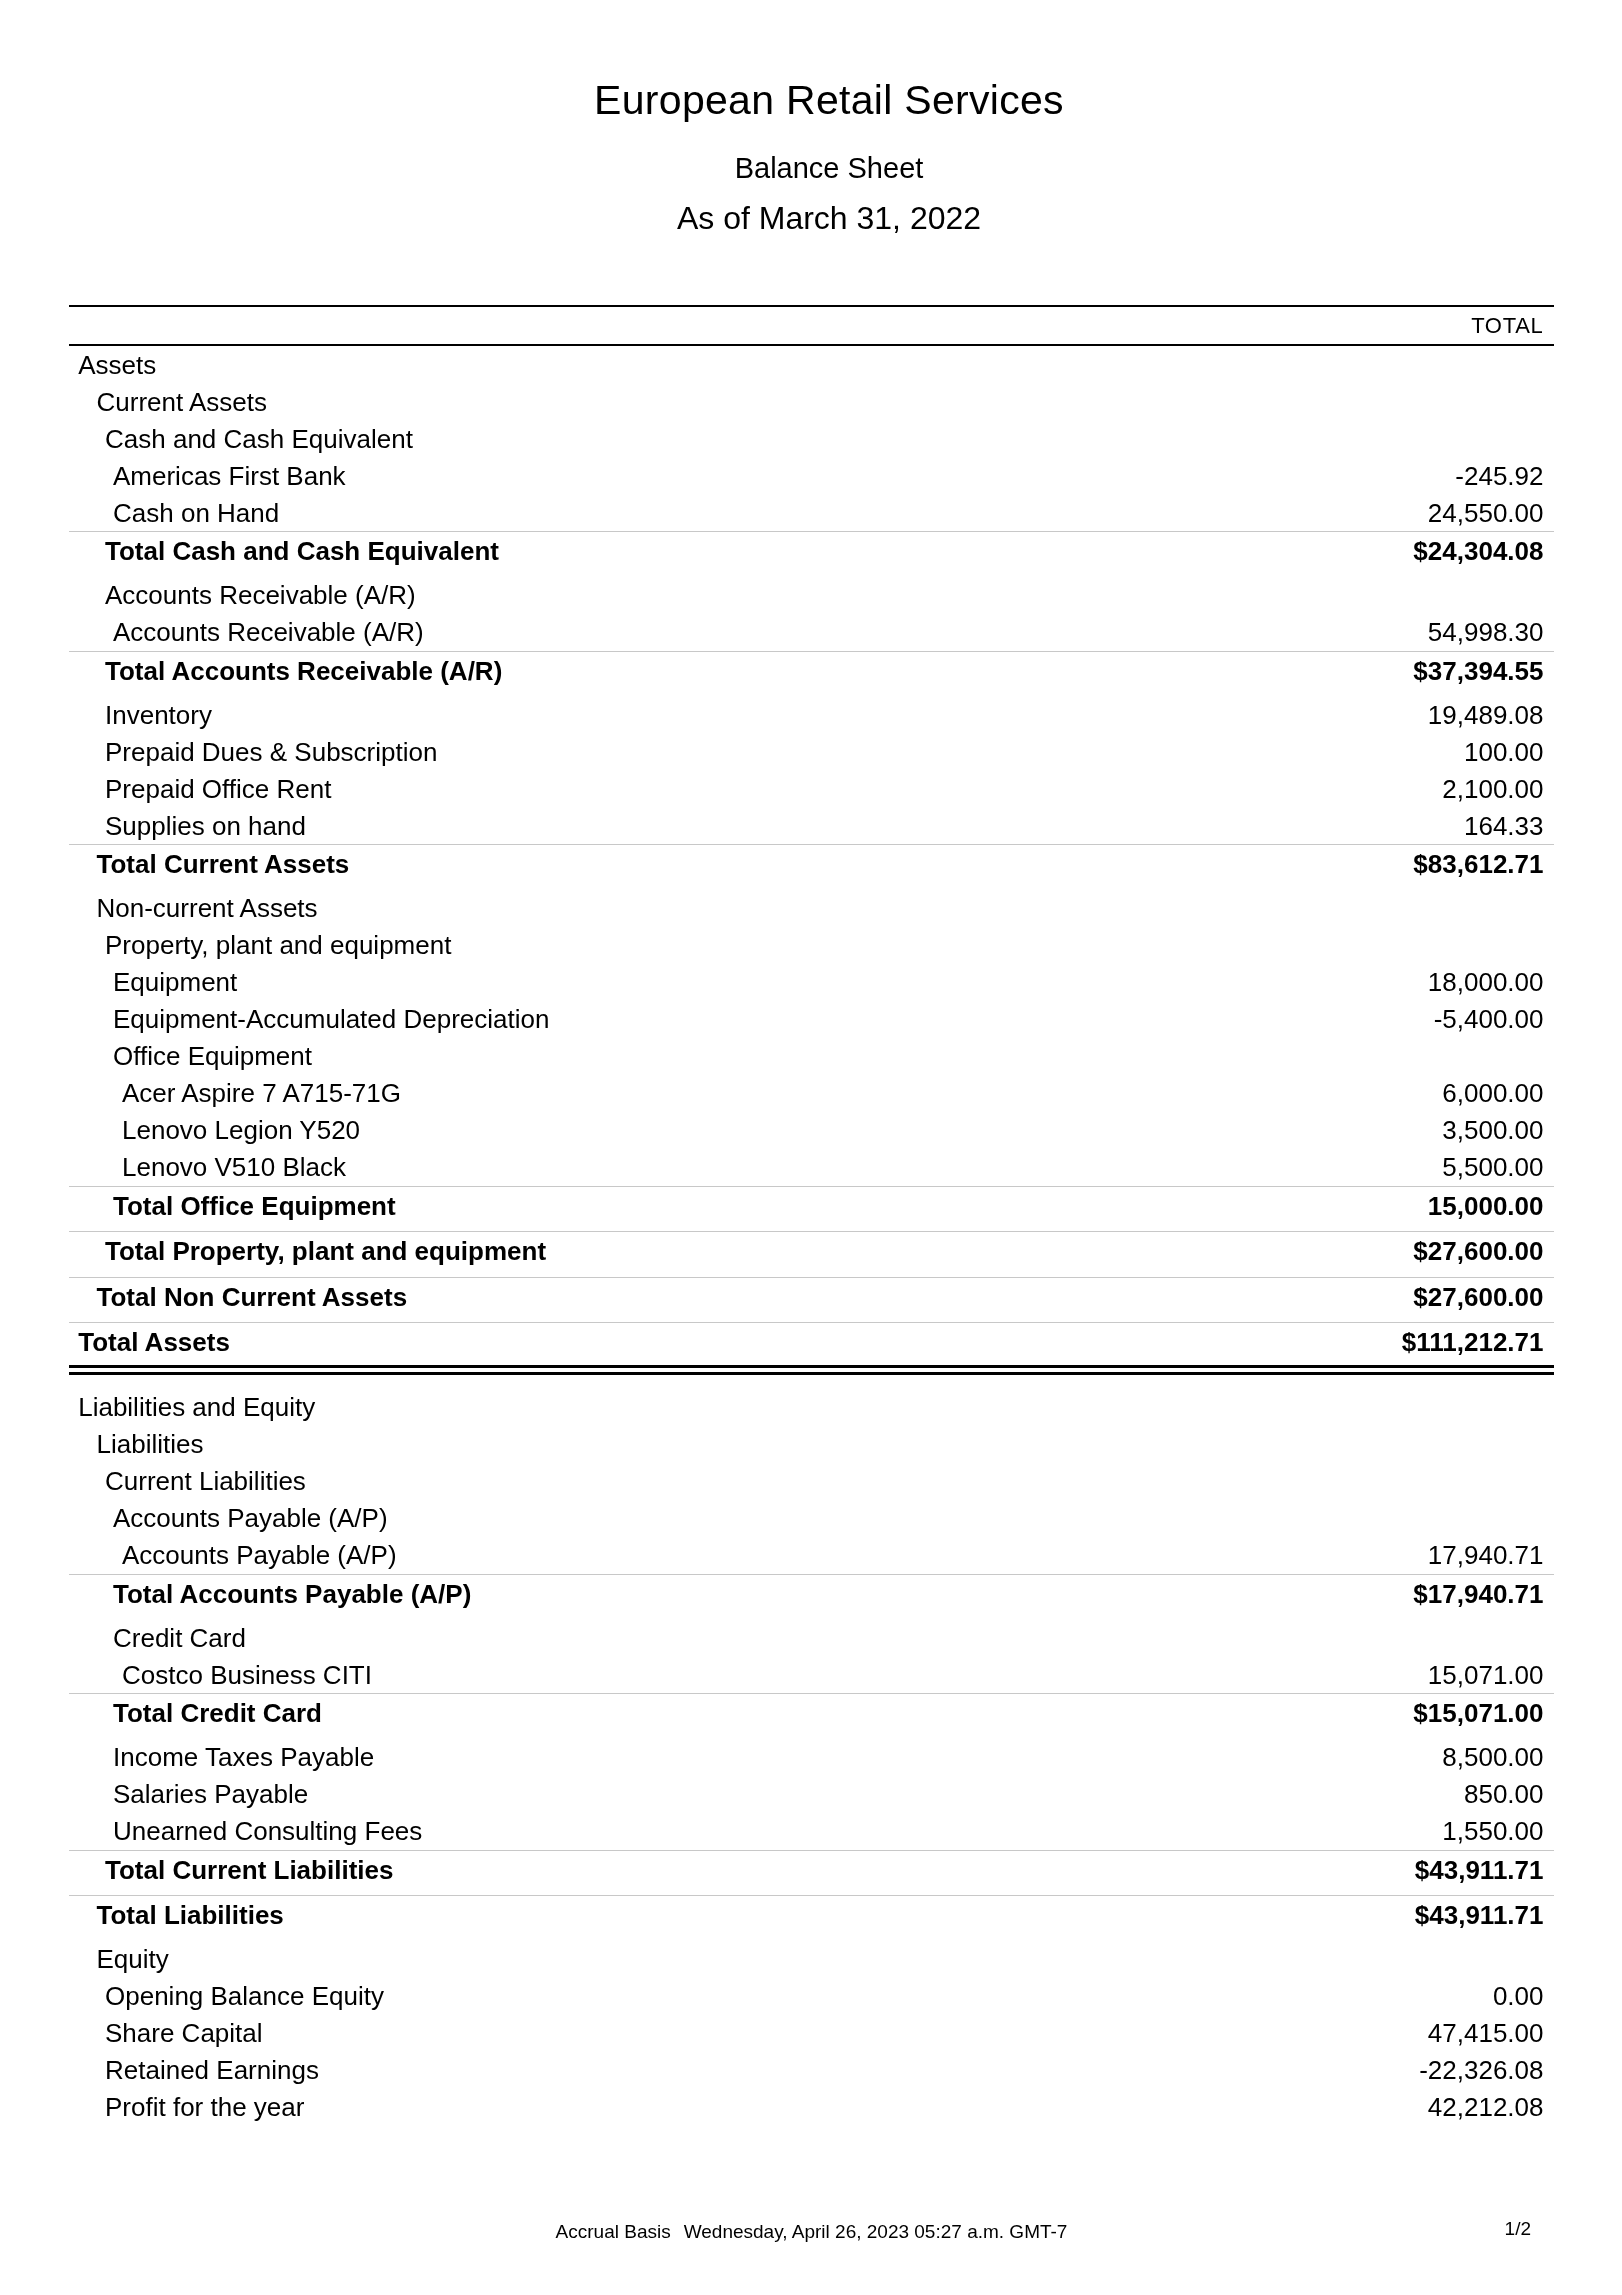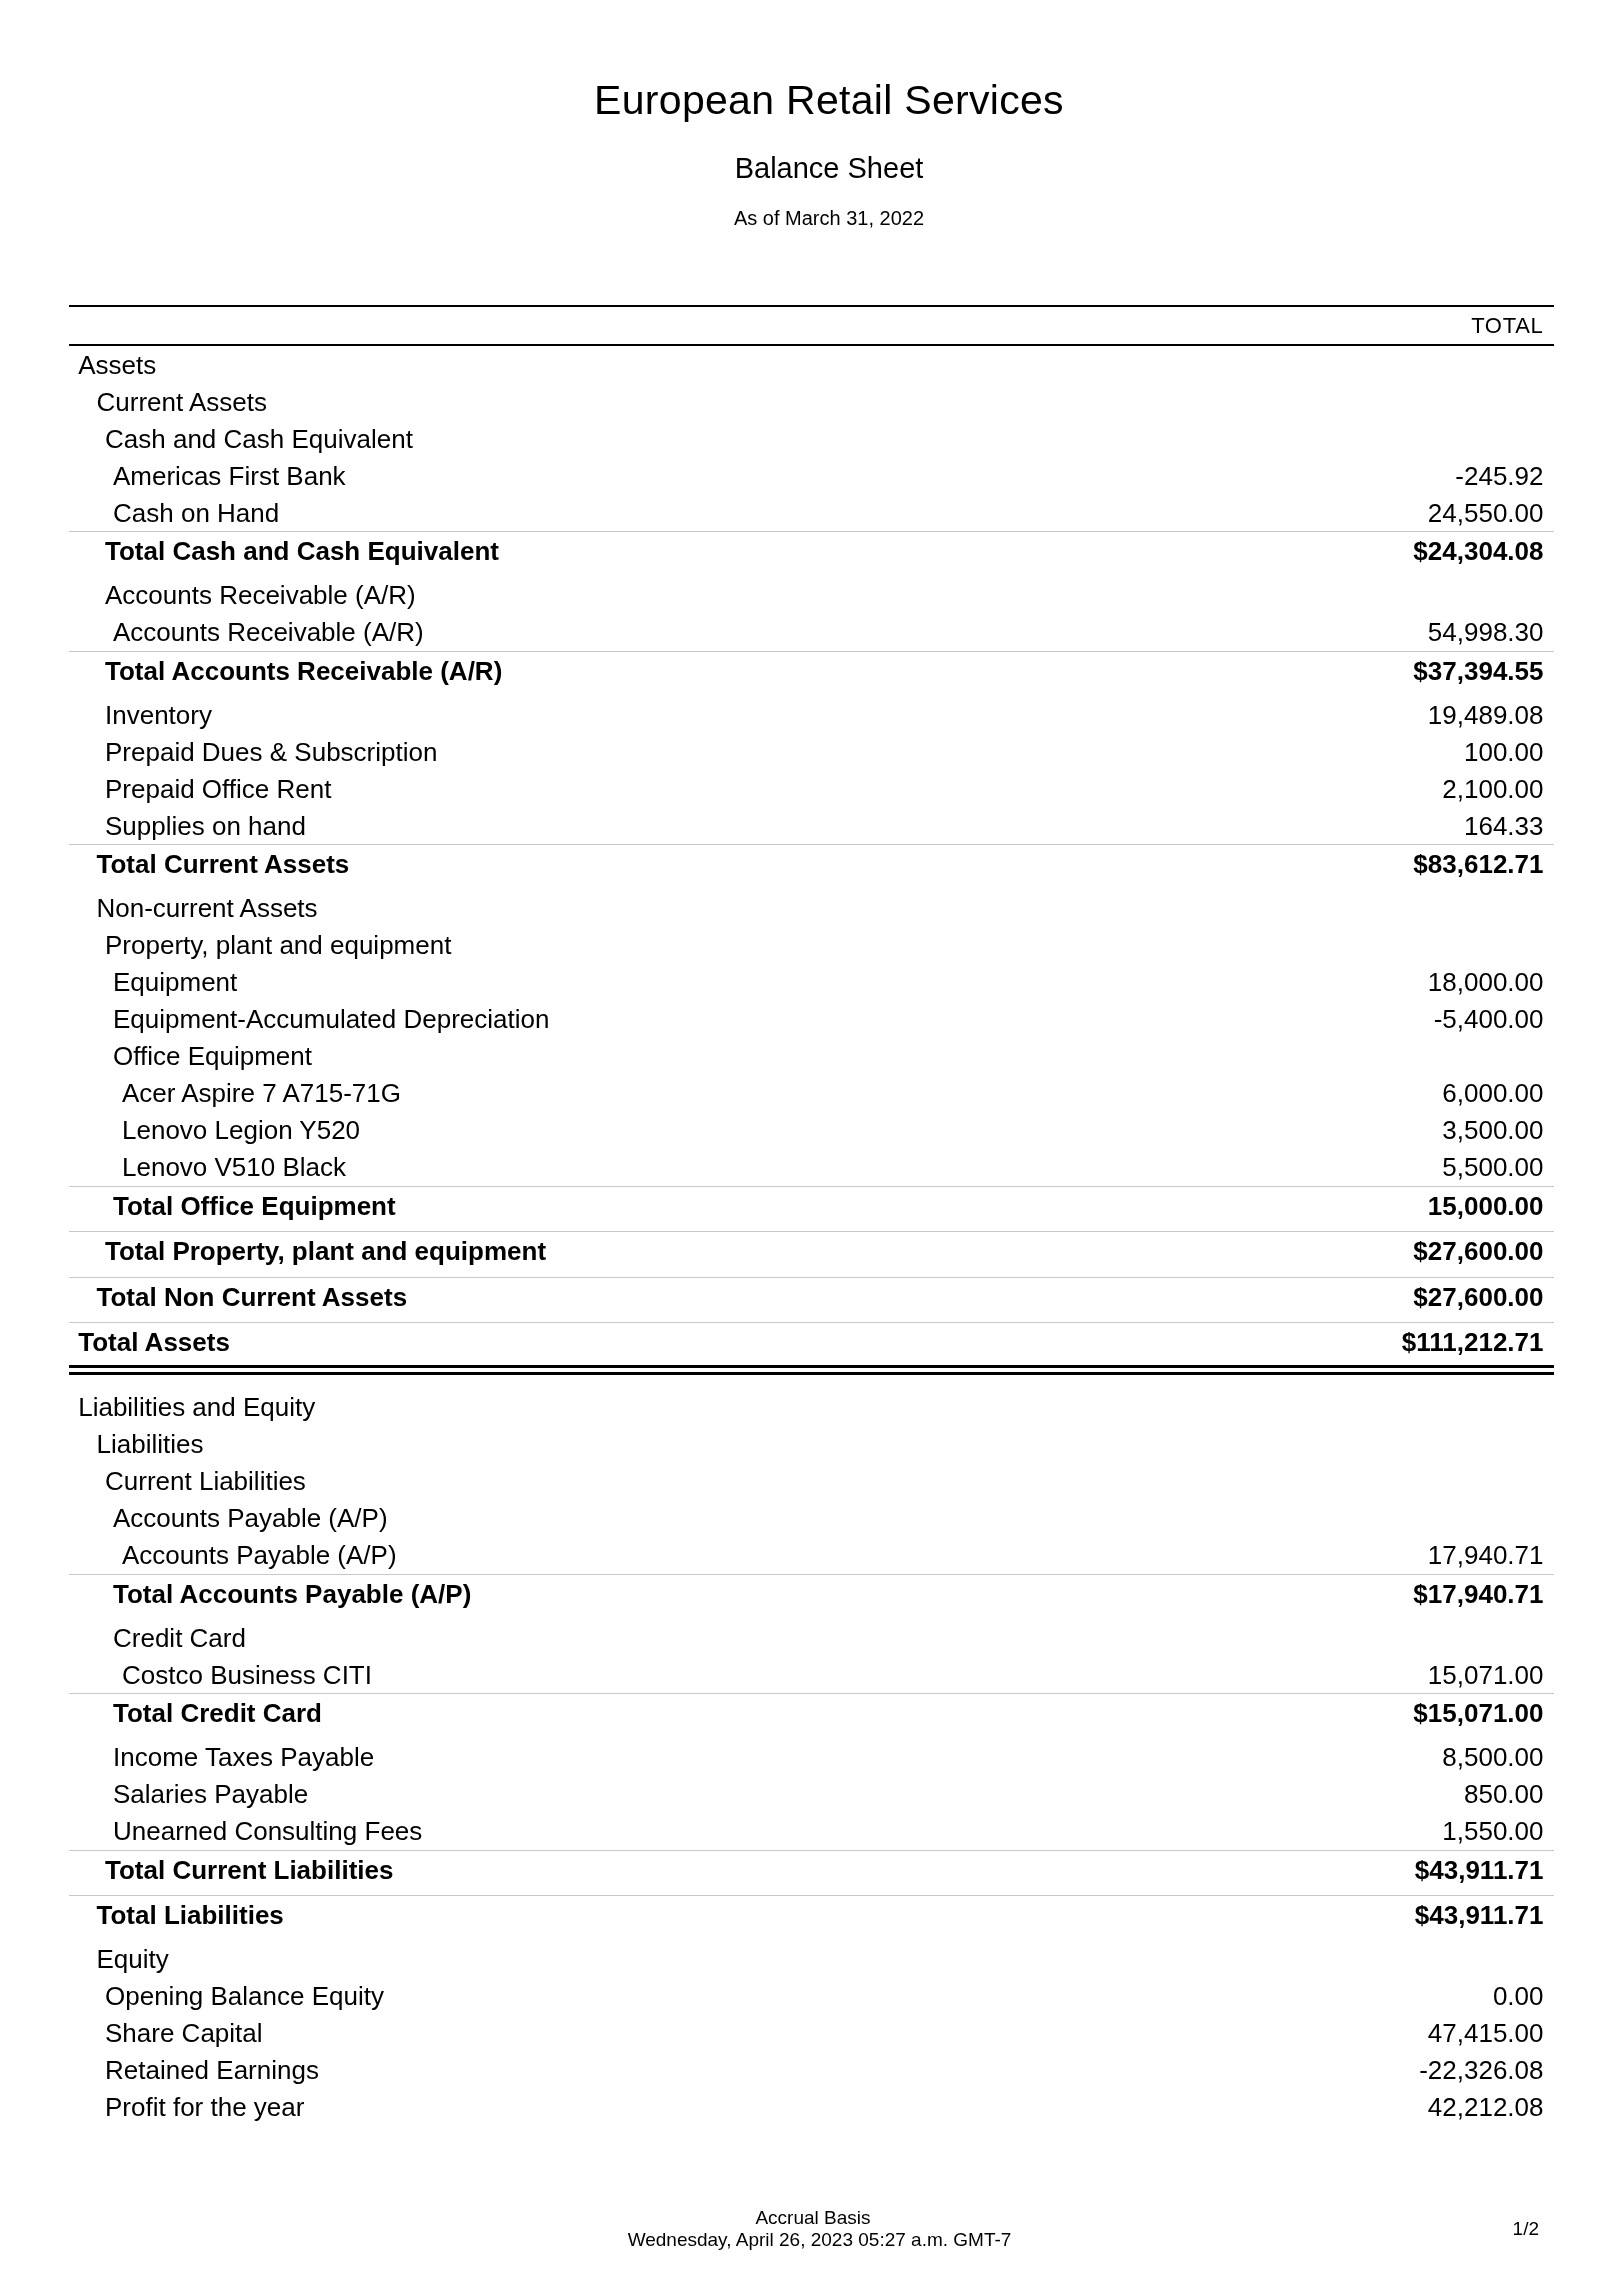--- a/index.html
+++ b/index.html
@@ -21,21 +21,21 @@
     line-height: 47px;
     letter-spacing: 0.3px;
   }
   .report-title {
     font-size: 29px;
     font-weight: 400;
     margin: 0 0 19.6px 0;
     line-height: 33px;
   }
   .report-date {
-    font-size: 20px;
+    font-size: 32px;
     font-weight: 400;
     line-height: 29px;
   }
   .table {
     margin: 72px 69px 12px 69px;
     width: 1485px;
   }
   .thead {
     height: 41px;
     border-top: 2px solid #000000;
@@ -71,29 +71,28 @@
     position: absolute;
     left: 0;
     right: 0;
     bottom: -13.7px;
     height: 3.3px;
     border-top: 3.3px solid #000000;
     border-bottom: 3.3px solid #000000;
   }
   .page-footer {
     position: absolute;
-    left: 77px;
+    left: 69px;
     width: 1485px;
     top: 2214px;
     height: 29px;
     font-size: 19px;
     display: flex;
     justify-content: center;
-    align-items: center;
-    flex-direction: column;
+    align-items: flex-end;
   }
   .footer-basis { margin-right: 13px; }
   .page-number {
     position: absolute;
     right: 23px;
     top: 0;
     height: 29px;
     display: flex;
     align-items: center;
   }

